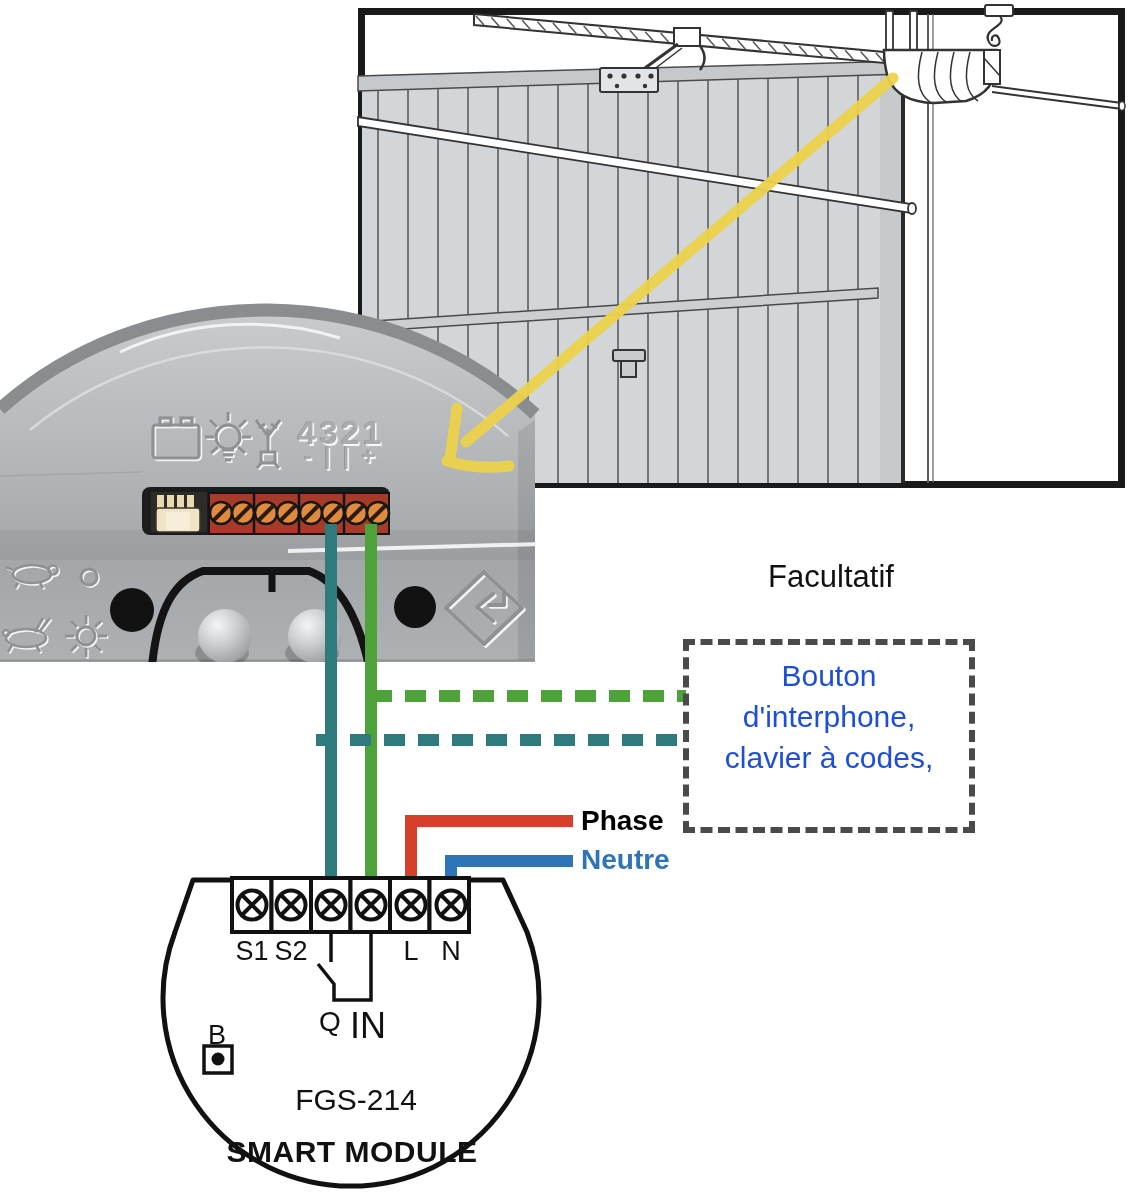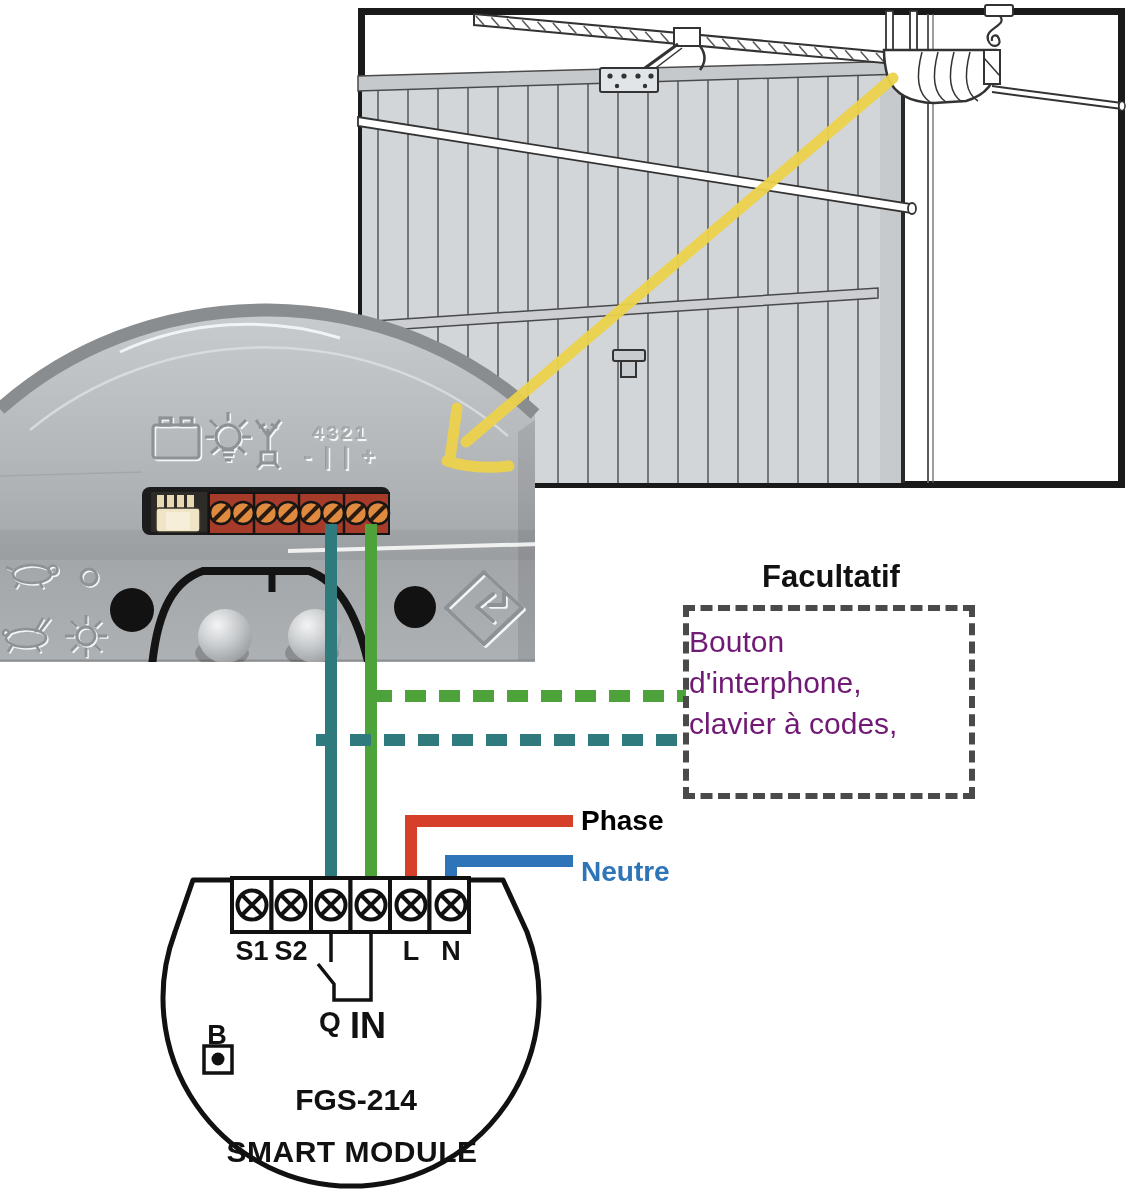--- a/index.html
+++ b/index.html
@@ -2,36 +2,36 @@
 <html><head>
 <meta charset="utf-8">
 <style>
   html,body{margin:0;padding:0;background:#ffffff;}
   body{
     width:1136px;height:1192px;position:relative;overflow:hidden;
     font-family:"Liberation Sans","DejaVu Sans",sans-serif;
     -webkit-font-smoothing:antialiased;
   }
   #scene{position:absolute;left:0;top:0;width:1136px;height:1192px;}
-  .txt{position:absolute;white-space:nowrap;color:#111;font-weight:bold;}
+  .txt{position:absolute;white-space:nowrap;color:#111;}
   .ctr{transform:translateX(-50%);}
   .emboss{
     color:#a9acaf;font-weight:bold;
     text-shadow:1.5px 1.5px 1px rgba(255,255,255,.95), -0.5px -0.5px 0 rgba(90,93,96,.55);
   }
   #facultatif-title{left:831px;top:559px;font-size:31px;}
   #optional-box{
-    position:absolute;left:683px;top:605px;width:292px;height:194px;
+    position:absolute;left:683px;top:639px;width:292px;height:194px;
     border:6px dashed #4a4a4a;box-sizing:border-box;
-    text-align:left;font-size:30px;line-height:41px;padding-top:10px;color:#701a75;
+    text-align:center;font-size:30px;line-height:41px;padding-top:10px;color:#1d4ed8;
   }
   #optional-box div{white-space:nowrap;}
   #phase-label{left:581px;top:805px;font-size:28px;font-weight:bold;}
-  #neutre-label{left:581px;top:844px;font-size:28px;font-weight:bold;margin-top:12px;}
-  #channels-label{left:341px;top:414px;font-size:19px;letter-spacing:3.5px;margin-top:8px;}
+  #neutre-label{left:581px;top:844px;font-size:28px;font-weight:bold;}
+  #channels-label{left:341px;top:414px;font-size:33px;letter-spacing:3.5px;}
   #polarity-label{left:341px;top:443px;font-size:23px;letter-spacing:3px;}
   .term-label{font-size:27px;top:936px;}
   #q-label{left:330px;top:1006px;font-size:28px;}
   #in-label{left:368px;top:1005px;font-size:36px;text-align:right;}
   #b-label{left:217px;top:1020px;font-size:27px;}
   #module-name{left:352px;top:1087px;font-size:30px;font-weight:bold;letter-spacing:.5px;margin-top:48px;}
   #module-model{left:356px;top:1083px;font-size:30px;}
   .emb-light{stroke:#f4f5f6;fill:none;}
   .emb-dark{stroke:#8f9295;fill:none;}
 </style>

